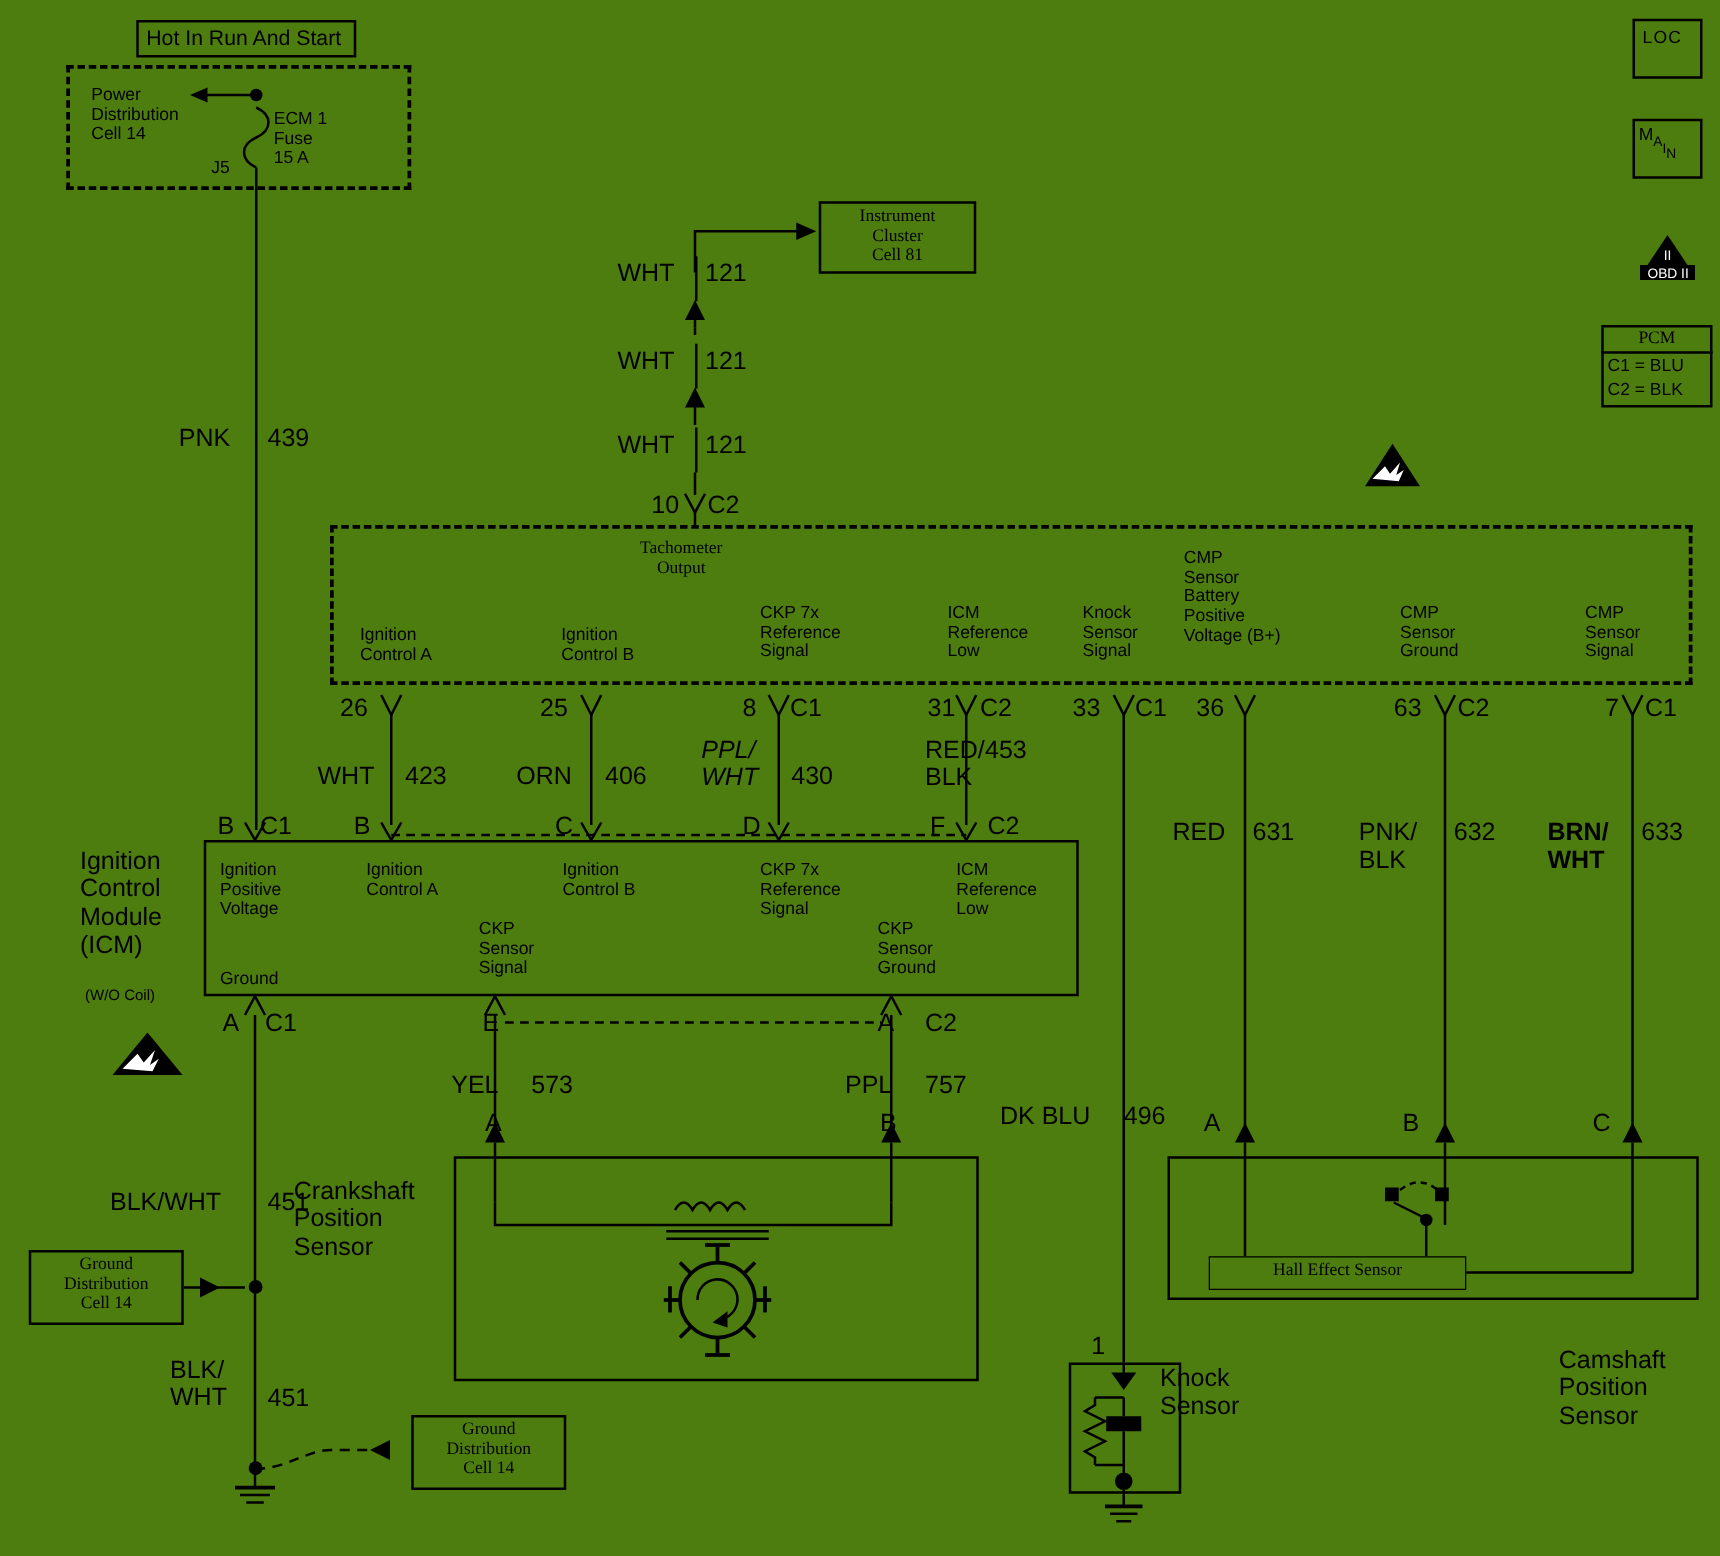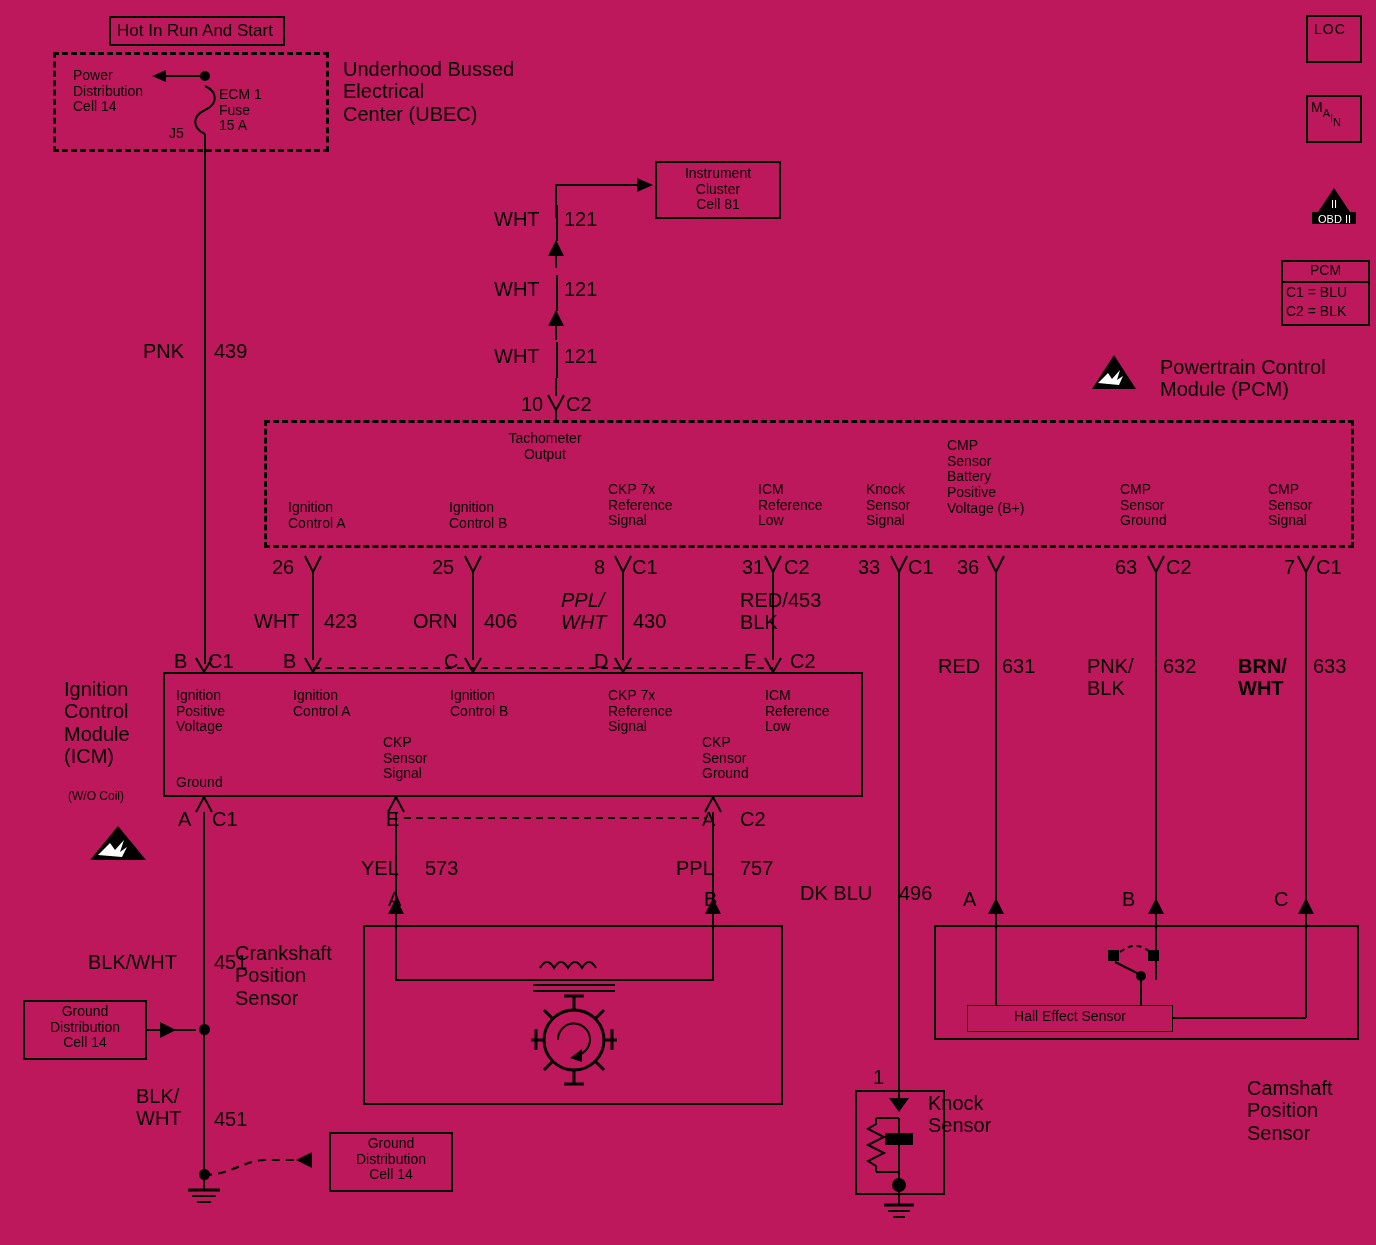--- a/index.html
+++ b/index.html
@@ -1,42 +1,39 @@
 <!DOCTYPE html>
 <html><head>
 <meta charset="utf-8">
 <style>
   html,body{margin:0;padding:0;background:#ffffff;}
   body{font-family:"Liberation Sans",sans-serif;color:#000;}
-  #root{position:relative;width:1376px;height:1245px;overflow:hidden;background:#be185d;}
+  #root{position:relative;width:1376px;height:1245px;overflow:hidden;background:#4d7c0f;}
   .t{position:absolute;white-space:pre;line-height:1.12;font-size:17px;}
   .t.sm{font-size:14px;}
   .t.xs{font-size:12px;}
   .t.lg{font-size:20px;}
   .box{position:absolute;border:2px solid #000;box-sizing:border-box;background:transparent;}
   .boxthin{position:absolute;border:1.5px solid #000;box-sizing:border-box;}
   .dash{position:absolute;border:3px dashed #000;box-sizing:border-box;}
   .hline{position:absolute;background:#000;height:2px;}
   .vline{position:absolute;background:#000;width:2px;}
   .dot{position:absolute;width:11px;height:11px;border-radius:50%;background:#000;}
   svg{position:absolute;overflow:visible;}
-  .ctr{text-align:center;}
+  .ctr{text-align:center;font-family:Liberation Serif, serif;}
 </style>
 </head>
 <body>
 
 <div id="root">
 
   <div class="box" style="left:109px;top:16px;width:176px;height:30px;"></div>
   <div class="t" style="left:117px;top:21px;">Hot In Run And Start</div>
 
   <div class="dash" style="left:53px;top:52px;width:276px;height:100px;"></div>
-  <div class="t lg" style="left: 343px; top: 58px; white-space: pre;">Underhood Bussed
-Electrical
-Center (UBEC)</div>
 
   <div class="t sm" style="left: 73px; top: 68px; white-space: pre;">Power
 Distribution
 Cell 14</div>
 
   <svg style="left:0;top:0;width:1376px;height:1245px;">
     <line x1="205" y1="76" x2="163" y2="76" stroke="#000" stroke-width="2"></line>
     <polygon points="152,76 166,70 166,82" fill="#000"></polygon>
 
     <path d="M205,86 C218,92 218,104 205,110 C192,116 192,128 205,134" stroke="#000" stroke-width="2" fill="none"></path>
@@ -107,22 +104,20 @@
   <div class="box" style="left:1281px;top:260px;width:89px;height:66px;"></div>
   <div class="hline" style="left:1281px;top:281px;width:89px;height:2px;"></div>
   <div class="t sm ctr" style="left:1281px;top:263px;width:89px;">PCM</div>
   <div class="t sm" style="left:1286px;top:285px;">C1 = BLU</div>
   <div class="t sm" style="left:1286px;top:304px;">C2 = BLK</div>
 
   <svg style="left:1092px;top:355px;width:60px;height:48px;">
     <polygon points="22,0 44,34 0,34" fill="#000"></polygon>
     <path d="M6,28 l10,-10 l4,6 l8,-9 l-3,10 l6,-4 l-4,9 z" fill="#fff"></path>
   </svg>
-  <div class="t lg" style="left: 1160px; top: 356px; white-space: pre;">Powertrain Control
-Module (PCM)</div>
 
   <div class="dash" style="left:264px;top:420px;width:1090px;height:128px;"></div>
   <div class="t sm ctr" style="left: 460px; top: 431px; width: 170px; white-space: pre;">Tachometer
 Output</div>
 
   <div class="t sm" style="left: 288px; top: 500px; white-space: pre;">Ignition
 Control A</div>
   <div class="t sm" style="left: 449px; top: 500px; white-space: pre;">Ignition
 Control B</div>
   <div class="t sm" style="left: 608px; top: 482px; white-space: pre;">CKP 7x

